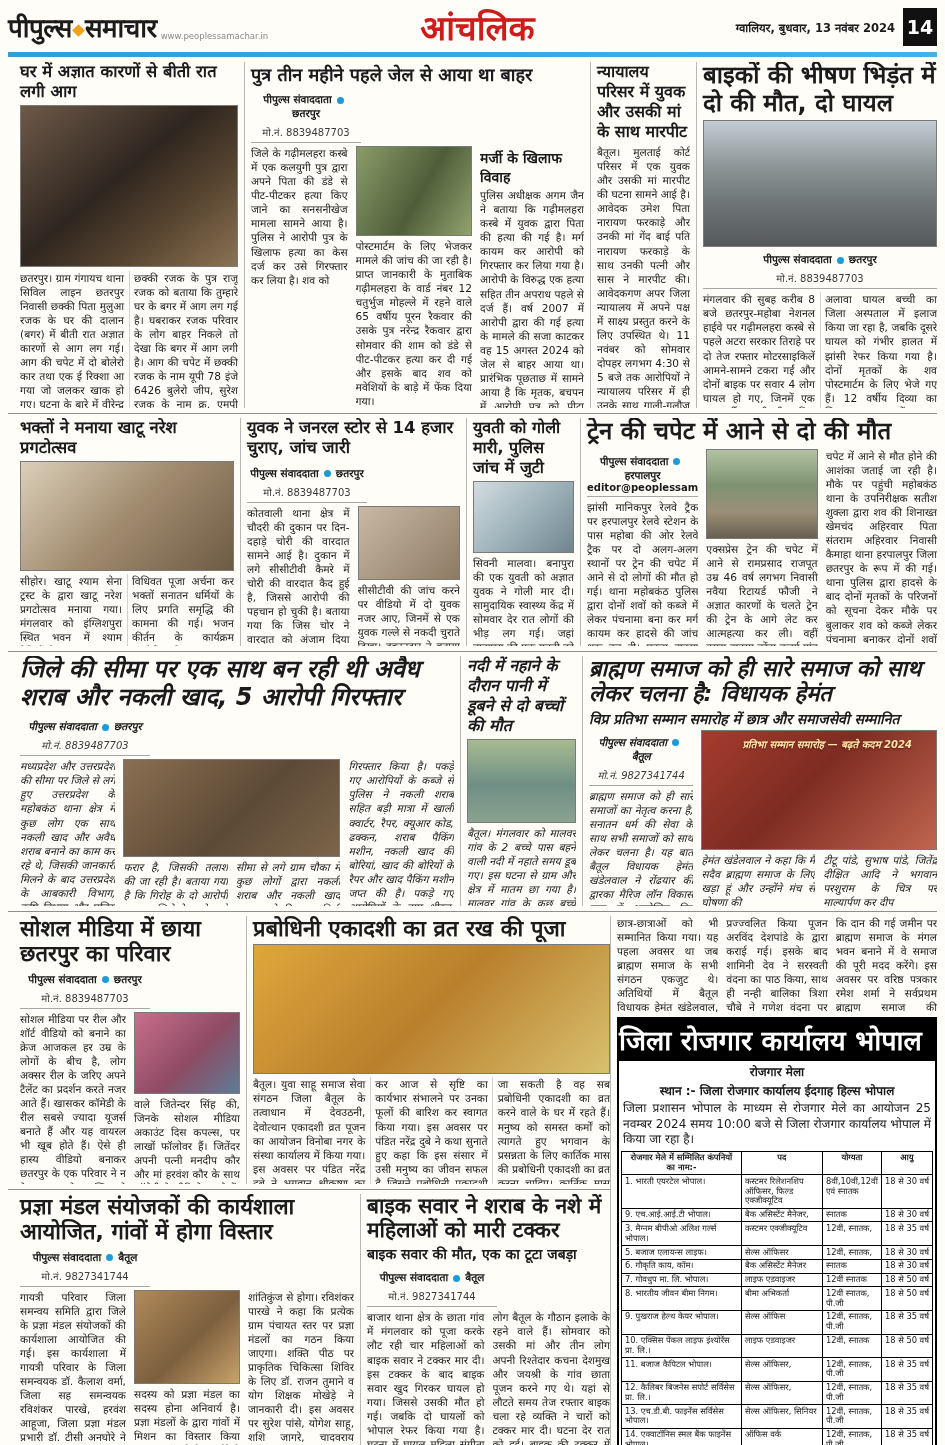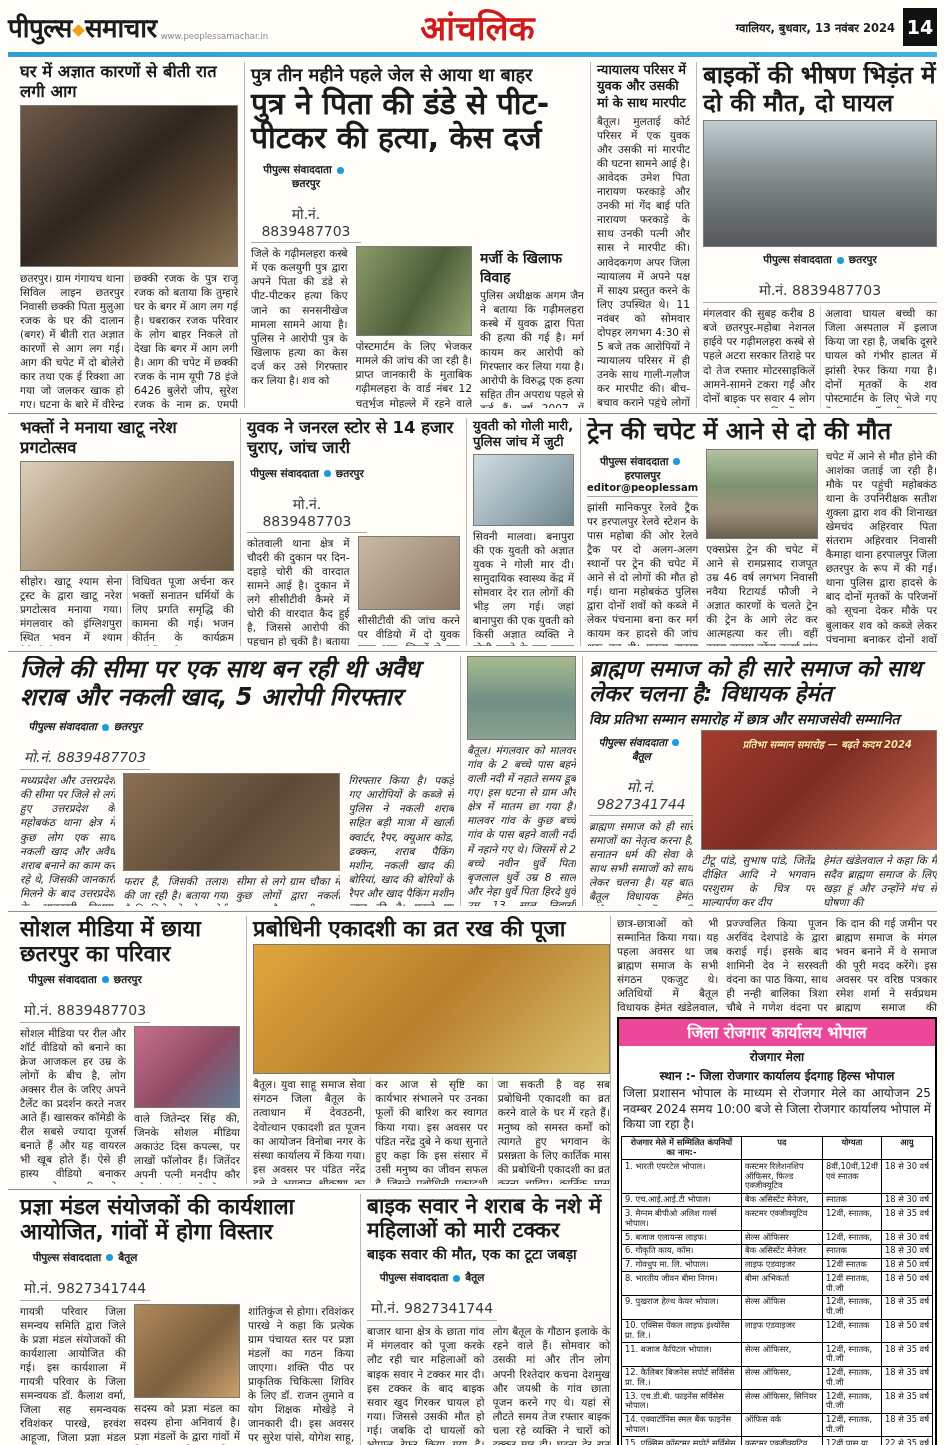--- a/index.html
+++ b/index.html
@@ -21,27 +21,27 @@
   
   .band{display:flex;box-sizing:border-box;}
   .sep{border-top:1px solid #8f8f8f;margin:5px 0 4px;}
   .art{padding:0 6px;box-sizing:border-box;display:flex;flex-direction:column;min-width:0;overflow:hidden;}
   .art:first-child{padding-left:12px;}
   .art:last-child{padding-right:0;}
   .art + .art{border-left:1px solid #b8b8b8;}
   .h-xl{font-size:30px;line-height:1.12;font-weight:700;}
   .h-lg{font-size:24px;line-height:1.15;font-weight:700;}
   .h-md{font-size:16.5px;line-height:1.2;font-weight:700;}
-  .h-sm{font-size:13px;line-height:1.25;font-weight:700;}
+  .h-sm{font-size:16px;line-height:1.25;font-weight:700;}
   .kicker{font-size:18px;font-weight:700;margin-bottom:1px;}
   .subhead{font-size:14px;font-weight:700;margin:2px 0;}
   .byline-wrap{text-align:center;border-bottom:1px solid #a8a8a8;padding:2px 0 3px;margin:3px 0 3px;}
   .byline{font-size:10.5px;font-weight:700;}
   .bdot{display:inline-block;width:7px;height:7px;border-radius:50%;background:#1d9bd8;margin:0 5px;vertical-align:middle;}
-  .phone{font-size:14px;color:#3a3a3a;margin-top:14px;}
+  .phone{font-size:10px;color:#3a3a3a;margin-top:5px;}
   .email{font-size:10px;font-weight:700;}
   .body{font-size:10.6px;line-height:1.33;text-align:justify;overflow:hidden;min-height:0;}
   .grow{flex:1;}
   .cols2{columns:2;column-gap:10px;column-rule:1px solid #d2d2d2;}
   .cols3{columns:3;column-gap:10px;column-rule:1px solid #d2d2d2;}
   .row{display:flex;gap:8px;flex:1;min-height:0;}
   .col{flex:1;min-width:0;display:flex;flex-direction:column;overflow:hidden;}
   .photo{border:1px solid #7a7a7a;flex:none;position:relative;overflow:hidden;}
   .mb2{margin-bottom:3px;}
   
@@ -59,21 +59,21 @@
   .ph-ritual{background:linear-gradient(135deg,#e0a63c,#b97f2c 50%,#d8c06e);}
   .ph-workshop{background:linear-gradient(135deg,#b08a5a,#7c5f3e 55%,#caa36c);}
   .banner-text{position:absolute;top:6px;left:0;right:0;text-align:center;color:#ffe9a8;
                font-size:10px;font-weight:700;text-shadow:0 1px 2px #5c1410;padding-left:16px;}
   
   .bottom{display:flex;min-height:0;flex:1;}
   .bottom-left{width:602px;display:flex;flex-direction:column;min-width:0;}
   .bottom-right{flex:1;border-left:1px solid #b8b8b8;padding-left:6px;display:flex;flex-direction:column;min-width:0;overflow:hidden;}
   
   .jt{border:2px solid #000;display:flex;flex-direction:column;flex:1;min-height:0;background:#fff;}
-  .jt-title{background:#ec4899;color:#fff;text-align:center;font-size:16px;font-weight:700;padding:2px 0 3px;}
+  .jt-title{background:#000000;color:#fff;font-size:27px;font-weight:700;padding:2px 0 3px;}
   .jt-sub{text-align:center;font-size:12px;font-weight:700;margin-top:2px;}
   .jt-intro{font-size:12px;line-height:1.3;text-align:justify;padding:2px 4px 3px;}
   .jt-scroll{flex:1;overflow:hidden;padding:0 2px;}
   table.jobs{width:100%;border-collapse:collapse;font-size:8.3px;line-height:1.18;}
   table.jobs th,table.jobs td{border:1px solid #000;padding:1.5px 3px;text-align:left;vertical-align:top;}
   table.jobs th{font-weight:700;text-align:center;}
   table.jobs td.c-age{white-space:nowrap;text-align:center;}
 </style>
 </head>
 <body>
@@ -95,21 +95,20 @@
 
   <div class="band" style="height:346px;">
     <div class="art" style="width:236px;flex:none;">
       <div class="h-md mb2">घर में अज्ञात कारणों से बीती रात लगी आग</div>
       <div class="photo ph-fire" style="height:160px;"></div>
       <div class="body cols2 grow" style="margin-top:4px;">छतरपुर। ग्राम गंगायच थाना सिविल लाइन छतरपुर निवासी छक्की पिता मुलुआ रजक के घर की दालान (बगर) में बीती रात अज्ञात कारणों से आग लग गई। आग की चपेट में दो बोलेरो कार तथा एक ई रिक्शा आ गया जो जलकर खाक हो गए। घटना के बारे में वीरेन्द्र कुमार रजक ने बताया कि बीती रात छक्की पिता मुलुआ रजक के परिजन रोज की तरह रात 10 बजे सो गए और रात के लगभग 12 बजे ग्राम के निवासी और पड़ोसी हाकम यादव ने छक्की रजक के पुत्र राजू रजक को बताया कि तुम्हारे घर के बगर में आग लग गई है। घबराकर रजक परिवार के लोग बाहर निकले तो देखा कि बगर में आग लगी है। आग की चपेट में छक्की रजक के नाम यूपी 78 इंजे 6426 बुलेरो जीप, सुरेश रजक के नाम क्र. एमपी 16 सीबी 7935 बुलेरो जीप तथा राजू रजक के नाम एमपी 16 जेसी 7758 ई रिक्शा जल कर खाक हो गए। पुलिस मामले की जांच कर रही है।</div>
     </div>
 
     <div class="art" style="width:346px;flex:none;">
       <div class="kicker">पुत्र तीन महीने पहले जेल से आया था बाहर</div>
-      <div class="h-xl mb2">पुत्र ने पिता की डंडे से पीट-पीटकर की हत्या, केस दर्ज</div>
       <div class="byline-wrap" style="width:110px;">
         <div class="byline"><span>पीपुल्स संवाददाता</span><span class="bdot"></span><span>छतरपुर</span></div>
         <div class="phone">मो.नं. 8839487703</div>
       </div>
       <div class="row">
         <div class="col" style="flex:0 0 29%;">
           <div class="body grow">जिले के गढ़ीमलहरा कस्बे में एक कलयुगी पुत्र द्वारा अपने पिता की डंडे से पीट-पीटकर हत्या किए जाने का सनसनीखेज मामला सामने आया है। पुलिस ने आरोपी पुत्र के खिलाफ हत्या का केस दर्ज कर उसे गिरफ्तार कर लिया है। शव को</div>
         </div>
         <div class="col" style="flex:0 0 35%;">
           <div class="photo ph-field mb2" style="height:88px;"></div>
@@ -215,20 +214,21 @@
               </div>
           </div>
         </div>
         <div class="col">
           <div class="body grow">गिरफ्तार किया है। पकड़े गए आरोपियों के कब्जे से पुलिस ने नकली शराब सहित बड़ी मात्रा में खाली क्वार्टर, रैपर, क्यूआर कोड, ढक्कन, शराब पैकिंग मशीन, नकली खाद की बोरियां, खाद की बोरियों के रैपर और खाद पैकिंग मशीन जप्त की है। पकड़े गए आरोपियों के नाम धीरज, दयाराम, अखिलेश हैं। उक्त आरोपियों का एक साथी निशान्त पुत्र विजय सिंह यादव निवासी ग्राम गुढ़ा ब्लॉक व तहसील नौगांव जिला छतरपुर अभी फरार है, जिसकी तलाश की जा रही है।</div>
         </div>
       </div>
     </div>
 
     <div class="art" style="width:122px;flex:none;">
+      <div class="h-sm mb2">नदी में नहाने के दौरान पानी में डूबने से दो बच्चों की मौत</div>
       <div class="photo ph-river mb2" style="height:82px;"></div>
       <div class="body grow">बैतूल। मंगलवार को मालवर गांव के 2 बच्चे पास बहने वाली नदी में नहाते समय डूब गए। इस घटना से ग्राम और क्षेत्र में मातम छा गया है। मालवर गांव के कुछ बच्चे गांव के पास बहने वाली नदी में नहाने गए थे। जिसमें से 2 बच्चे नवीन धुर्वे पिता बृजलाल धुर्वे उम्र 8 साल और नेहा धुर्वे पिता हिरदे धुर्वे उम्र 13 साल निवासी मालवर पानी में डूब गए।</div>
     </div>
 
     <div class="art grow">
       <div class="h-lg" style="font-size:22px;">ब्राह्मण समाज को ही सारे समाज को साथ लेकर चलना है: विधायक हेमंत</div>
       <div class="subhead">विप्र प्रतिभा सम्मान समारोह में छात्र और समाजसेवी सम्मानित</div>
       <div class="row">
         <div class="col" style="flex:0 0 30%;">
           <div class="byline-wrap">
@@ -236,24 +236,24 @@
             <div class="phone">मो.नं. 9827341744</div>
           </div>
           <div class="body grow">ब्राह्मण समाज को ही सारे समाजों का नेतृत्व करना है, सनातन धर्म की सेवा के साथ सभी समाजों को साथ लेकर चलना है। यह बात बैतूल विधायक हेमंत खंडेलवाल ने रोंढयार की द्वारका मैरिज लॉन विकास नगर में आयोजित विप्र प्रतिभा सम्मान समारोह, बढ़ते कदम 2024 में कही। इस समारोह में समाज के वरिष्ठ व्यक्तियों का सम्मान किया गया प्रतिभावान</div>
         </div>
         <div class="col">
           <div class="photo ph-stage mb2" style="height:118px;">
             <div class="banner-text">प्रतिभा सम्मान समारोह — बढ़ते कदम 2024</div>
           </div>
           <div class="row grow">
             <div class="col">
+                <div class="body grow">हेमंत खंडेलवाल ने कहा कि मैं सदैव ब्राह्मण समाज के लिए खड़ा हूं और उन्होंने मंच से घोषणा की</div>
+              </div>
+            <div class="col">
                 <div class="body grow">टीटू पांडे, सुभाष पांडे, जितेंद्र दीक्षित आदि ने भगवान परशुराम के चित्र पर माल्यार्पण कर दीप</div>
-              </div>
-            <div class="col">
-                <div class="body grow">हेमंत खंडेलवाल ने कहा कि मैं सदैव ब्राह्मण समाज के लिए खड़ा हूं और उन्होंने मंच से घोषणा की</div>
               </div>
           </div>
         </div>
       </div>
     </div>
   </div>
 
   <div class="sep"></div>
 
   <div class="bottom">

